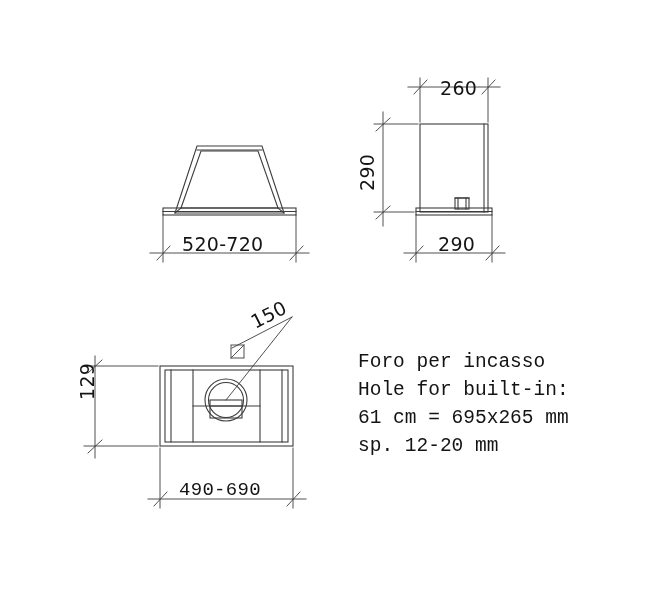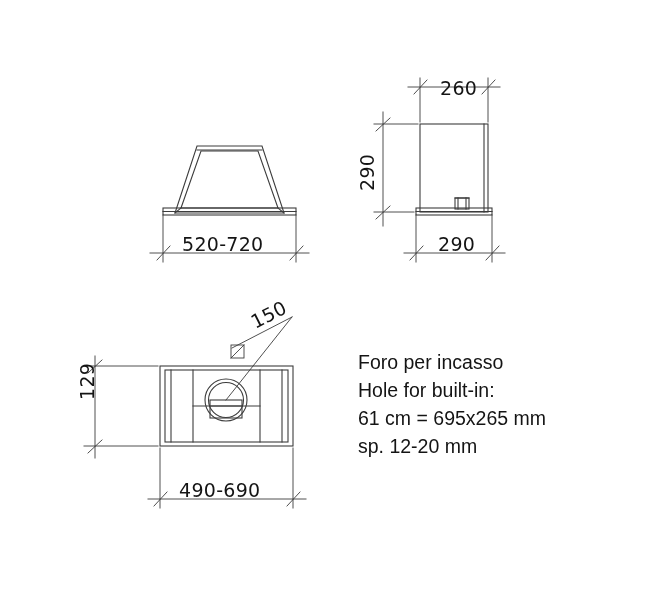--- a/index.html
+++ b/index.html
@@ -36,21 +36,21 @@
     white-space: nowrap;
   }
   .rot90 {
     transform: rotate(-90deg);
     transform-origin: left top;
   }
   .notes {
     position: absolute;
     left: 358px;
     top: 348px;
-    font-family: Liberation Sans, sans-serif;
+    font-family: Liberation Mono, monospace;
     font-size: 19.5px;
     line-height: 28px;
     color: #141414;
     white-space: nowrap;
   }
   .notes div { white-space: nowrap; }
 </style>
 </head>
 <body>
 
@@ -178,21 +178,21 @@
   <div class="dimtext" style="left:440px; top:68px;margin-top:9px;">260</div>
 
   <div class="dimtext" style="left:438px; top:233px;">290</div>
 
   <div class="dimtext rot90" style="left:356px; top:191px;">290</div>
 
   <div class="dimtext rot90" style="left:76px; top:400px;">129</div>
 
   <div class="dimtext" style="left:247px; top:313px; transform:rotate(-27deg); transform-origin:left top;">150</div>
 
-  <div class="dimtext" style="left:179px; top:479px;">490-690</div>
+  <div class="dimtext" style="left:179px; top:479px;font-family:Liberation Mono, monospace;">490-690</div>
 
   <div class="notes">
     <div>Foro per incasso</div>
     <div>Hole for built-in:</div>
     <div>61 cm = 695x265 mm</div>
     <div>sp. 12-20 mm</div>
   </div>
 
 </div>
 

